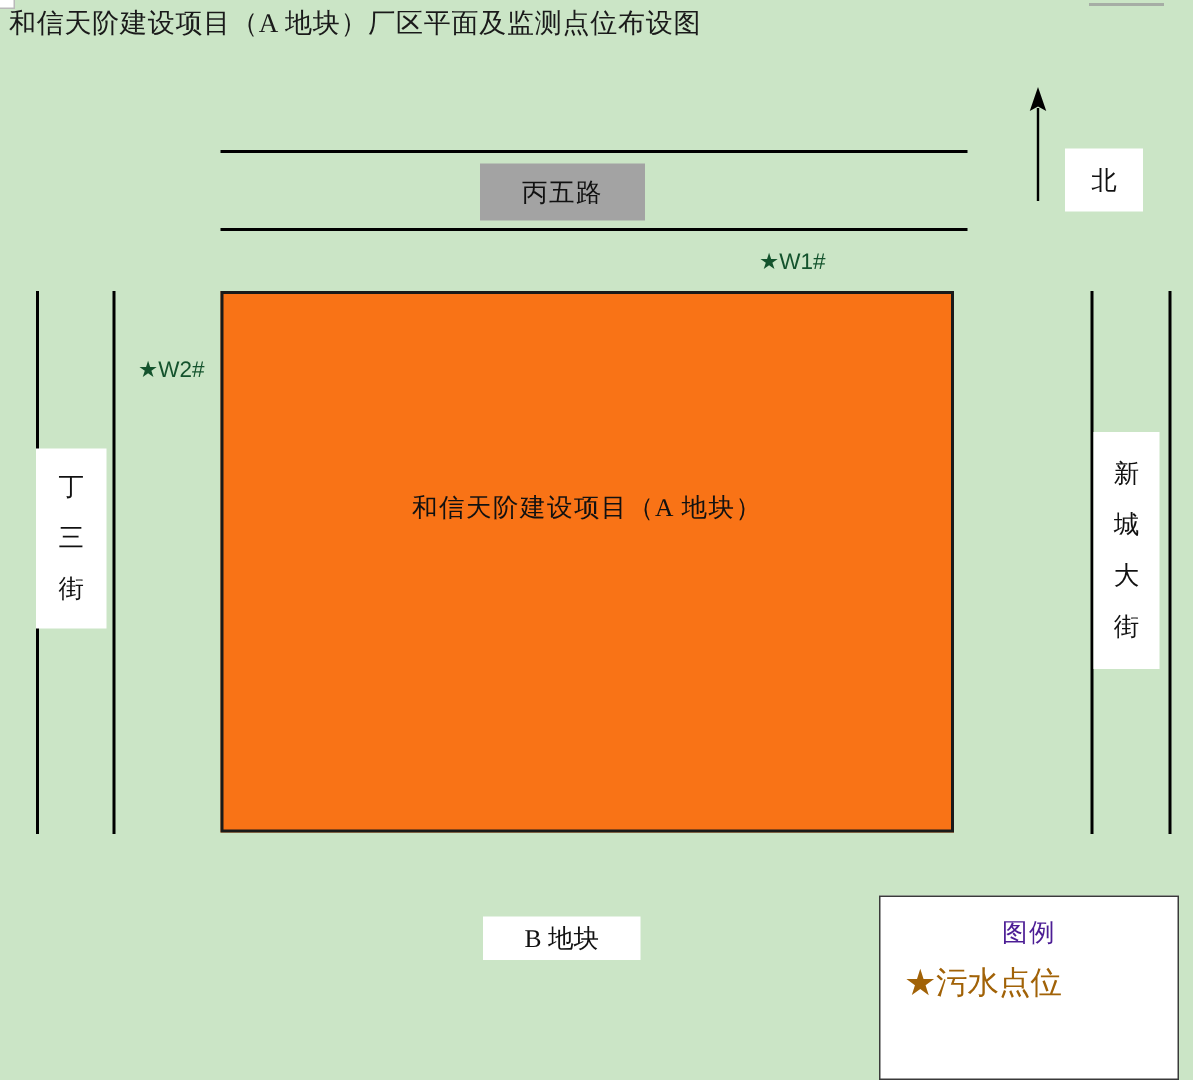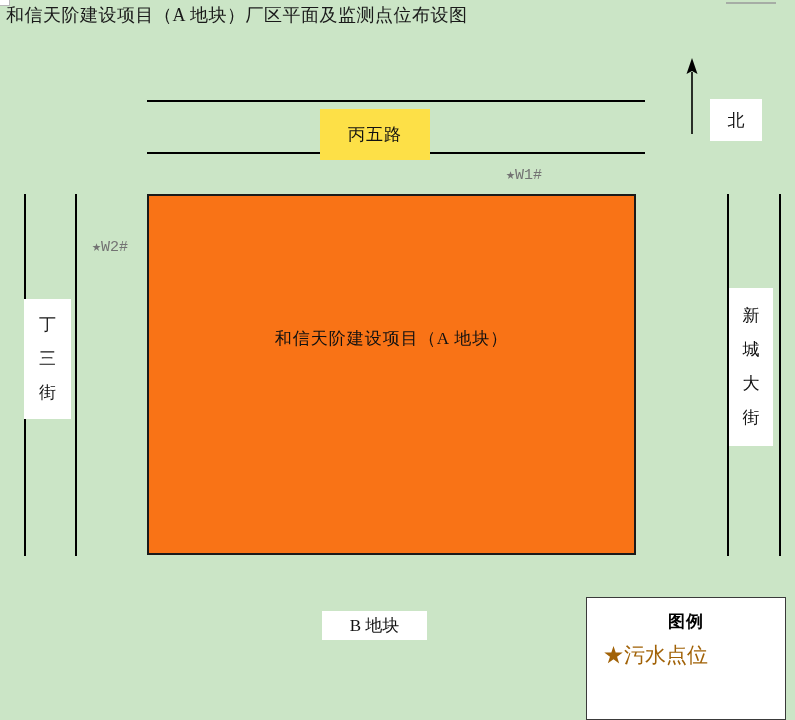--- a/index.html
+++ b/index.html
@@ -85,22 +85,22 @@
     background: #000000;
   }
   .road-h-top  { top: 100px; }
   .road-h-bot  { top: 152px; }
 
   .road-h-label {
     position: absolute;
     left: 320px;
     top: 109px;
     width: 110px;
-    height: 51px;
-    background: #fde047;
+    height: 38px;
+    background: #a3a3a3;
     display: flex;
     align-items: center;
     justify-content: center;
     font-size: 17px;
     color: #111;
     letter-spacing: 1px;
   }
 
   
   .road-v-line {
@@ -160,23 +160,23 @@
     text-align: center;
     font-size: 17px;
     color: #111;
     letter-spacing: 1px;
   }
 
   
   .point-marker {
     position: absolute;
     font-size: 15px;
-    color: #737373;
+    color: #14532d;
     white-space: nowrap;
-    font-family: Liberation Mono, monospace;
+    font-family: Liberation Sans, sans-serif;
   }
   .point-w1 { left: 506px; top: 165px; }
   .point-w2 { left: 92px;  top: 237px; }
 
   
   .b-plot-label {
     position: absolute;
     left: 322px;
     top: 611px;
     width: 105px;
@@ -197,23 +197,22 @@
     width: 200px;
     height: 123px;
     background: #ffffff;
     border: 1px solid #3a3a3a;
     box-sizing: border-box;
   }
   .legend-title {
     margin-top: 12px;
     text-align: center;
     font-size: 17px;
-    color: #000000;
+    color: #4c1d95;
     letter-spacing: 1px;
-    font-weight: bold;
   }
   .legend-entry {
     margin-top: 8px;
     padding-left: 16px;
     font-size: 21px;
     color: #a16207;
     white-space: nowrap;
   }
 </style>
 </head>

